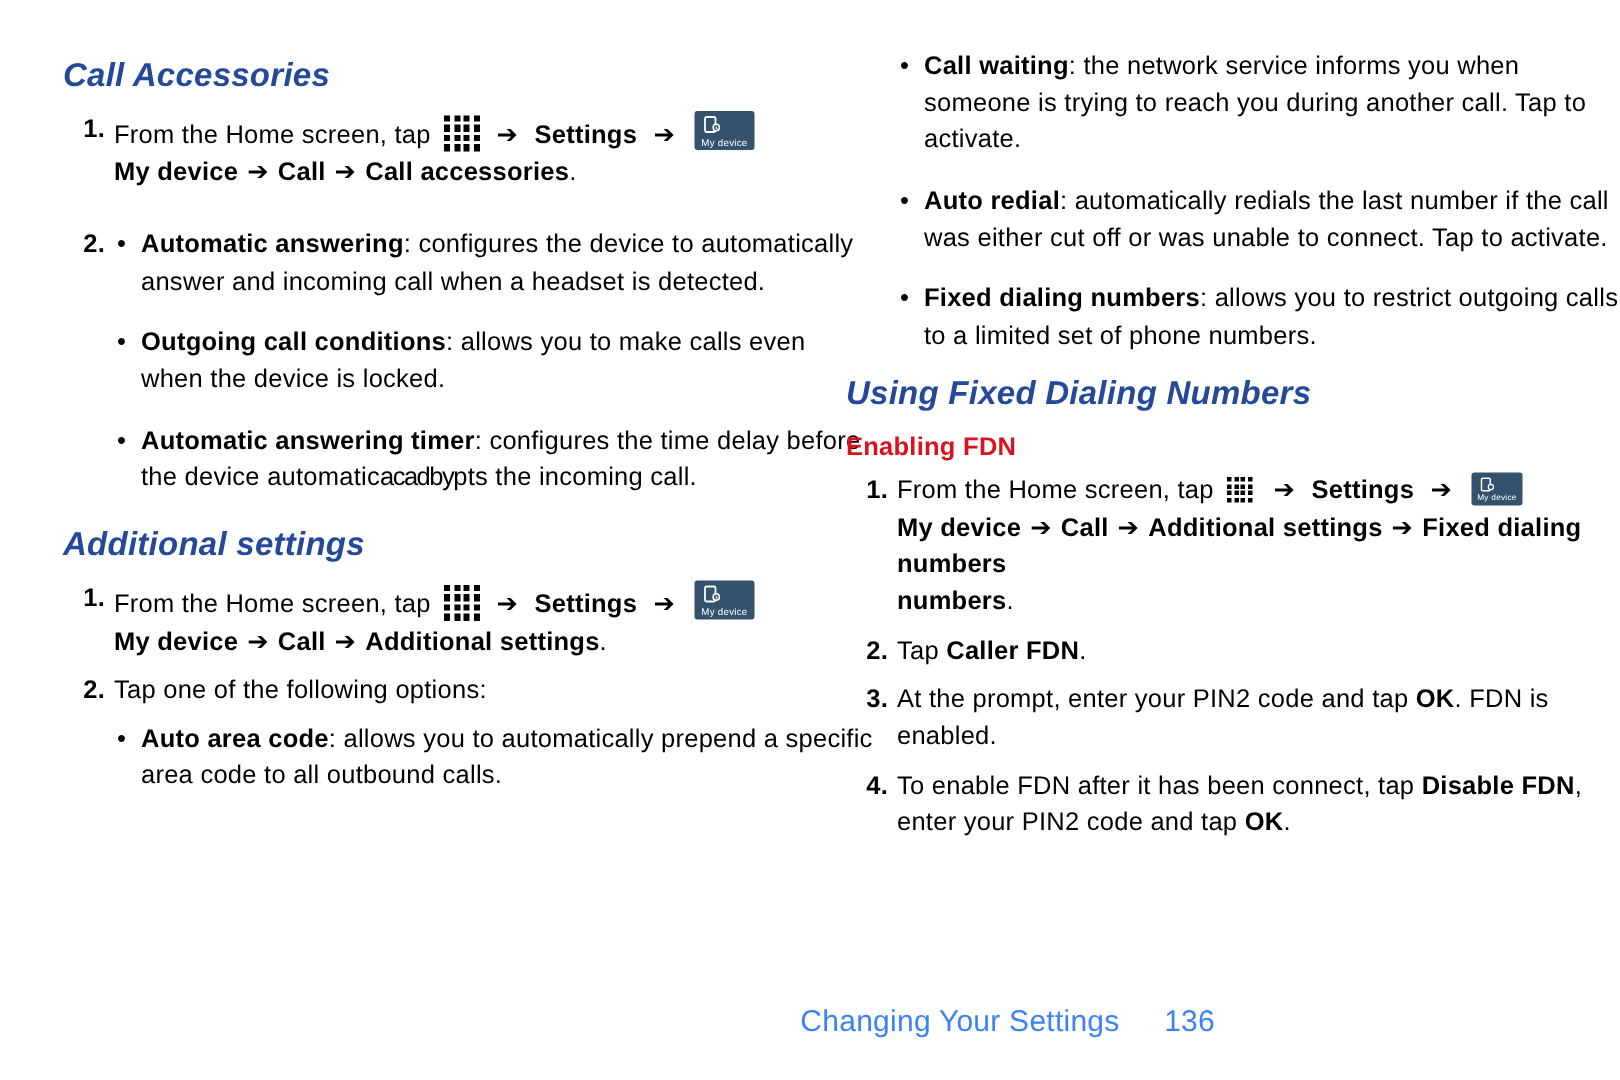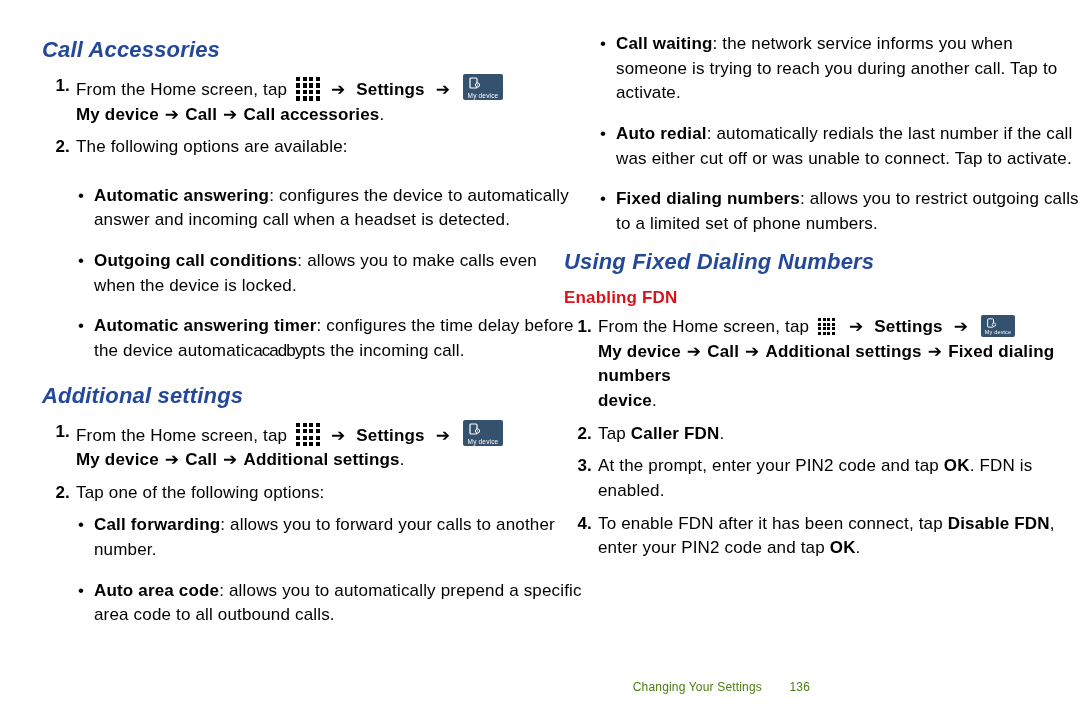--- a/index.html
+++ b/index.html
@@ -20,21 +20,21 @@
   .apps-icon .d{position:absolute;width:4.2px;height:4.2px;background:#000;}
   .apps-icon .r0{top:1px}.apps-icon .r1{top:7.5px}.apps-icon .r2{top:14px}.apps-icon .r3{top:20.5px}
   .apps-icon .c0{left:1px}.apps-icon .c1{left:7.5px}.apps-icon .c2{left:14px}.apps-icon .c3{left:20.5px}
   .apps-icon.small{width:18px;height:18px;}
   .apps-icon.small .d{width:3.2px;height:3.2px}
   .apps-icon.small .r0{top:1px}.apps-icon.small .r1{top:5.6px}.apps-icon.small .r2{top:10.2px}.apps-icon.small .r3{top:14.8px}
   .apps-icon.small .c0{left:1px}.apps-icon.small .c1{left:5.6px}.apps-icon.small .c2{left:10.2px}.apps-icon.small .c3{left:14.8px}
   .mydev-icon{display:inline-block;vertical-align:-5px;width:40px;height:26px;background:#34516e;color:#fff;border-radius:2px;position:relative;margin:0 2px;}
   .mydev-icon svg{position:absolute;left:4px;top:3px;}
   .mydev-icon .lbl{position:absolute;bottom:1px;left:0;width:100%;text-align:center;font-size:6.5px;line-height:7px;color:#fff;}
-  .footer{position:absolute;right:48px;bottom:24px;font-size:12px;color:#4d7c0f;margin-top:40px;}
+  .footer{position:absolute;right:48px;bottom:24px;font-size:20px;color:#3b82f6;margin-top:40px;}
   .footer .pn{margin-left:24px;}
   .arrow{display:inline-block;padding:0 6px;}
   .over{position:relative;}
 </style>
 </head>
 <body>
 
 <div class="page">
 
   <div class="col col-left">
@@ -56,21 +56,20 @@
               <rect x="3" y="1" width="7" height="10" rx="1" fill="none" stroke="#fff" stroke-width="1.2"></rect>
               <circle cx="10.5" cy="8" r="2.1" fill="#34516e" stroke="#fff" stroke-width="1"></circle>
               <path d="M10.5 7.2v1.2l.8.5" stroke="#fff" stroke-width=".7" fill="none"></path>
             </svg>
           <span class="lbl">My device</span>
         </span>
         <br>
         <span class="bold">My device</span><span class="arrow">➔</span><span class="bold">Call</span><span class="arrow">➔</span><span class="bold">Call accessories</span><span>.</span>
       </li>
       <li><span class="num">2.</span>
-        <span>The following options are available:</span>
         <ul class="bullets" style="margin-top:24px">
           <li><span class="bold">Automatic answering</span><span>: configures the device to automatically answer and incoming call when a headset is detected.</span></li>
           <li><span class="bold">Outgoing call conditions</span><span>: allows you to make calls even when the device is locked.</span></li>
           <li><span class="bold">Automatic answering timer</span><span class="over"><span>: configures the time delay before the device automatic</span><span style="letter-spacing:-1px">acadby</span><span>pts the incoming call.</span></span></li>
         </ul>
       </li>
     </ol>
 
     <div class="h2">Additional settings</div>
     <ol class="steps">
@@ -92,21 +91,20 @@
               <path d="M10.5 7.2v1.2l.8.5" stroke="#fff" stroke-width=".7" fill="none"></path>
             </svg>
           <span class="lbl">My device</span>
         </span>
         <br>
         <span class="bold">My device</span><span class="arrow">➔</span><span class="bold">Call</span><span class="arrow">➔</span><span class="bold">Additional settings</span><span>.</span>
       </li>
       <li><span class="num">2.</span>
         <span>Tap one of the following options:</span>
         <ul class="bullets" style="margin-top:8px">
-          <li><span class="bold">Call forwarding</span><span>: allows you to forward your calls to another number.</span></li>
           <li><span class="bold">Auto area code</span><span>: allows you to automatically prepend a specific area code to all outbound calls.</span></li>
         </ul>
       </li>
     </ol>
   </div>
 
   <div class="col col-right">
     <ul class="bullets" style="margin-left:34px">
       <li><span class="bold">Call waiting</span><span>: the network service informs you when someone is trying to reach you during another call. Tap to activate.</span></li>
       <li><span class="bold">Auto redial</span><span>: automatically redials the last number if the call was either cut off or was unable to connect. Tap to activate.</span></li>
@@ -128,21 +126,21 @@
         <span class="bold">Settings</span>
         <span class="arrow">➔</span>
         <span class="mydev-icon" style="width:34px;height:22px">
           <svg width="12" height="10" viewBox="0 0 14 12">
               <rect x="3" y="1" width="7" height="10" rx="1" fill="none" stroke="#fff" stroke-width="1.2"></rect>
               <circle cx="10.5" cy="8" r="2.1" fill="#34516e" stroke="#fff" stroke-width="1"></circle>
             </svg>
           <span class="lbl" style="font-size:5.5px">My device</span>
         </span>
         <br>
-        <span class="bold">My device</span><span class="arrow">➔</span><span class="bold">Call</span><span class="arrow">➔</span><span class="bold">Additional settings</span><span class="arrow">➔</span><span class="bold">Fixed dialing numbers</span><br><span class="bold">device</span><span>.</span>
+        <span class="bold">My device</span><span class="arrow">➔</span><span class="bold">Call</span><span class="arrow">➔</span><span class="bold">Additional settings</span><span class="arrow">➔</span><span class="bold">Fixed dialing numbers</span><br><span class="bold">numbers</span><span>.</span>
       </li>
       <li><span class="num">2.</span>
         <span>Tap </span><span class="bold">Caller FDN</span><span>.</span>
       </li>
       <li><span class="num">3.</span>
         <span>At the prompt, enter your PIN2 code and tap </span><span class="bold">OK</span><span>. FDN is enabled.</span>
       </li>
       <li><span class="num">4.</span>
         <span>To enable FDN after it has been connect, tap </span><span class="bold">Disable FDN</span><span>, enter your PIN2 code and tap </span><span class="bold">OK</span><span>.</span>
       </li>

